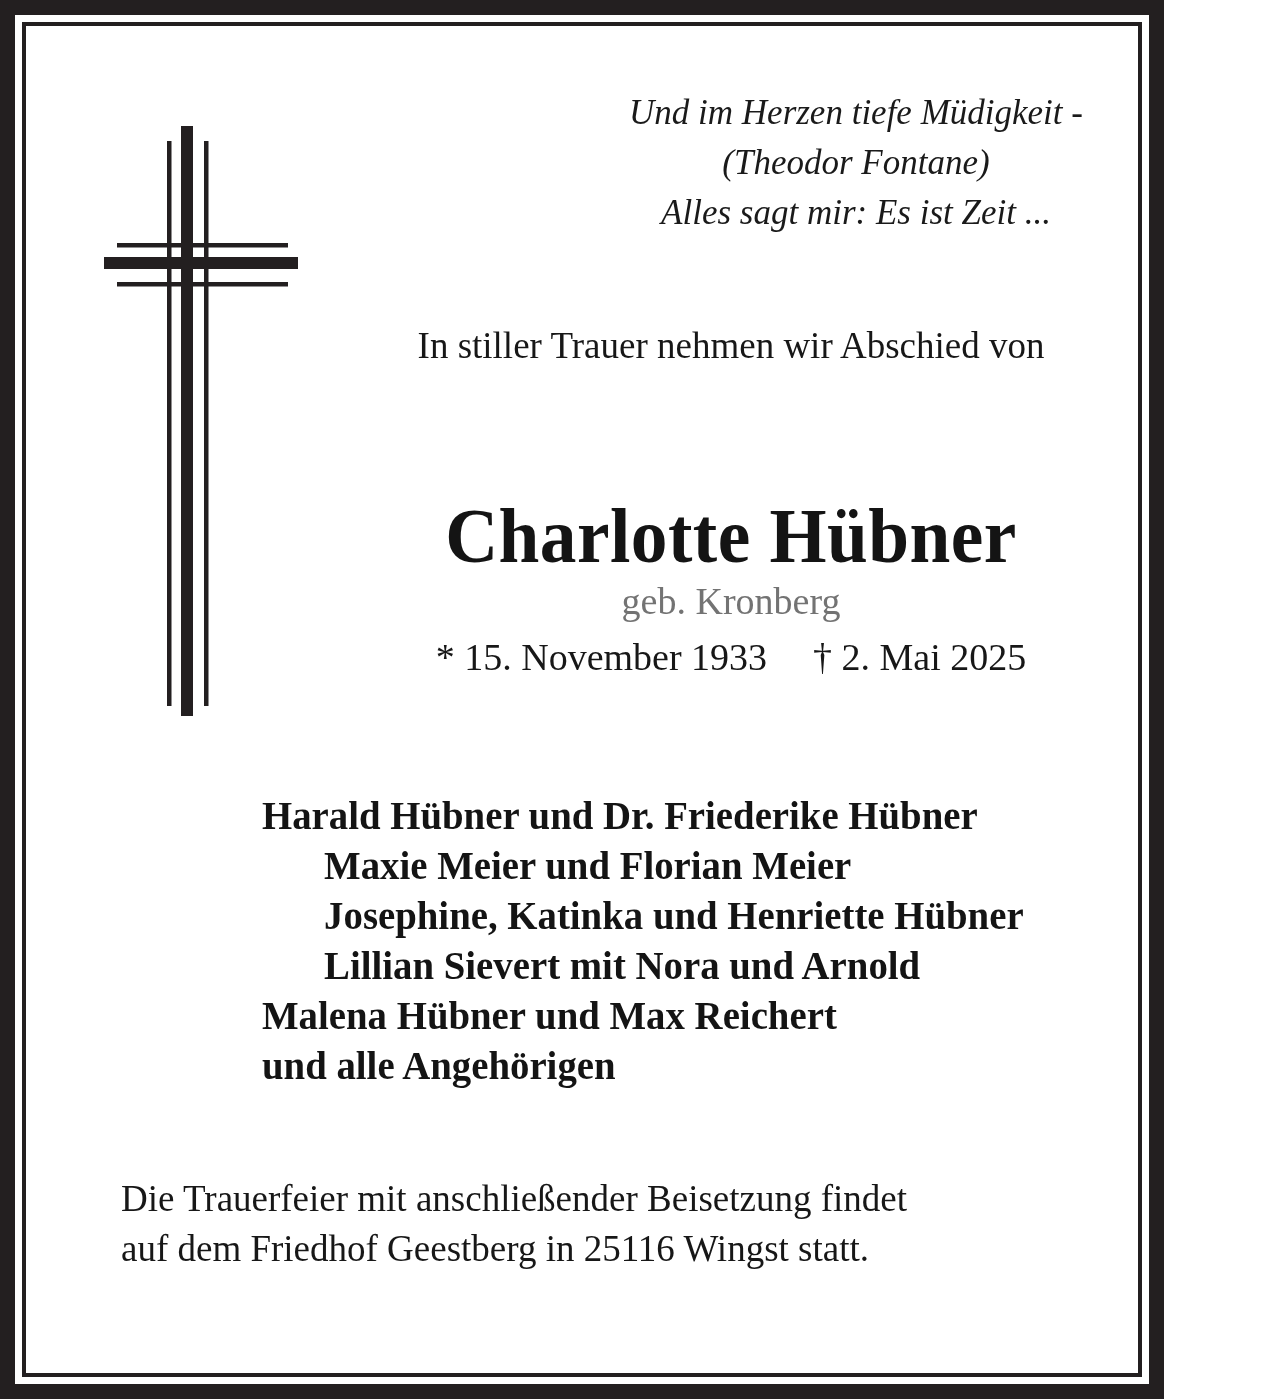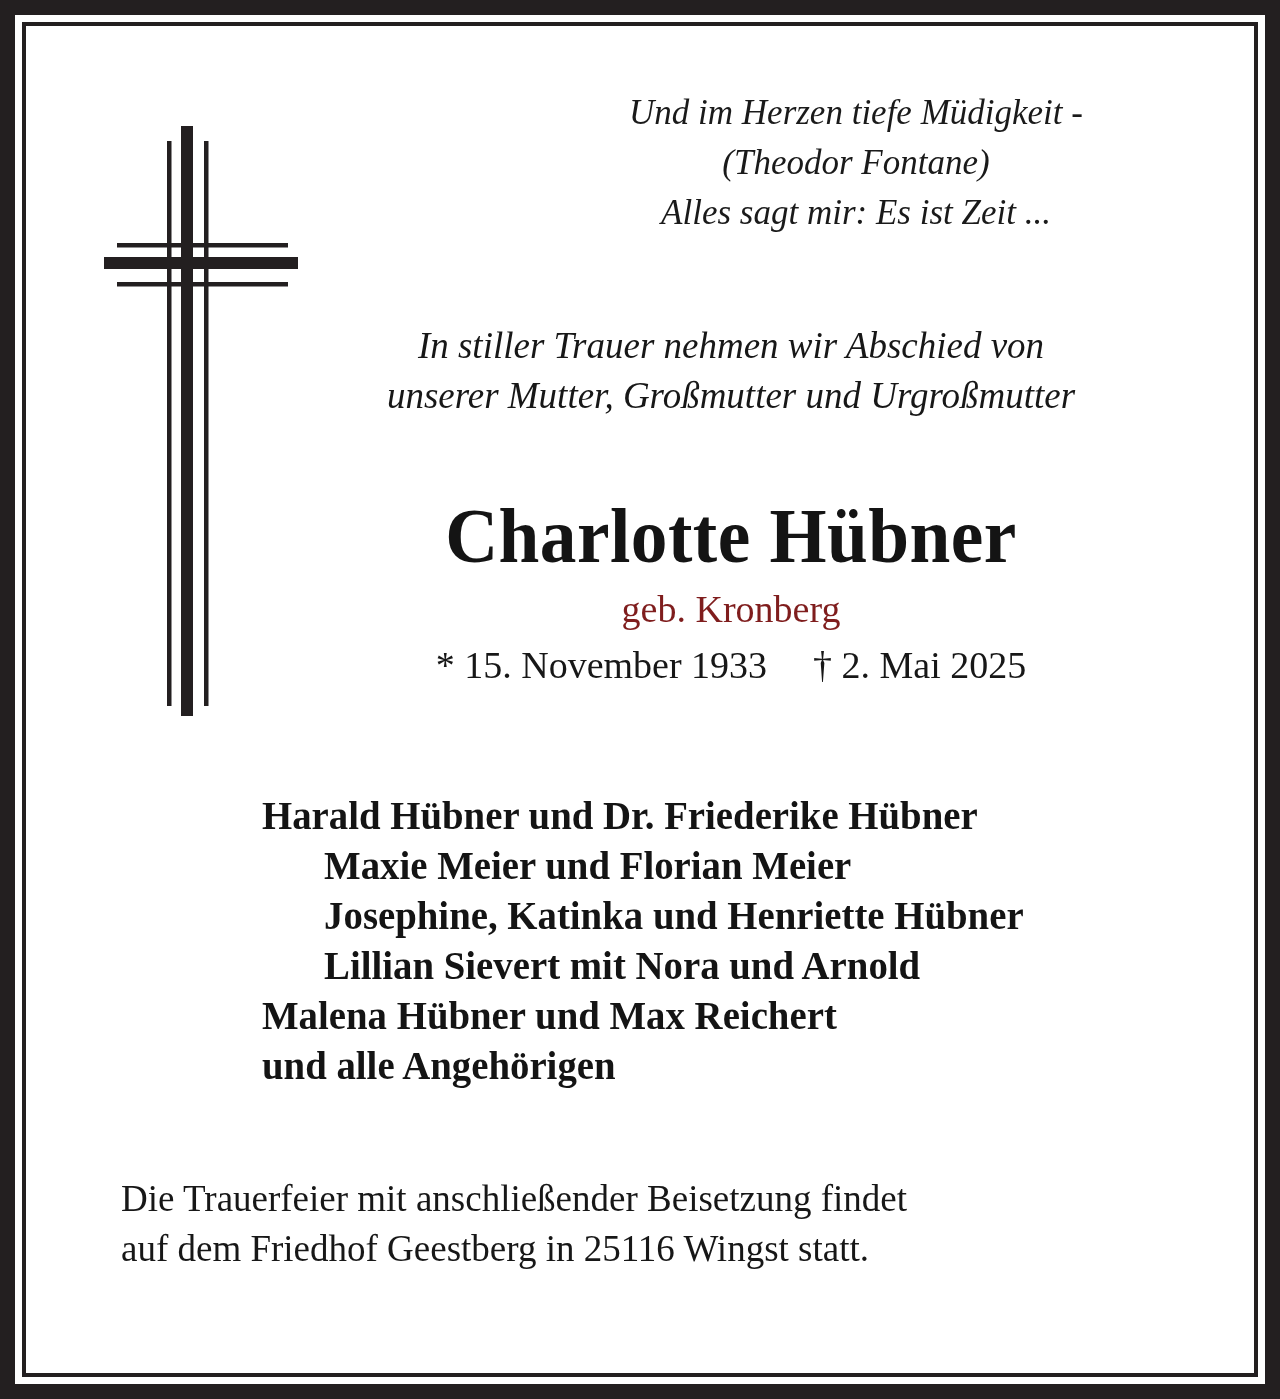--- a/index.html
+++ b/index.html
@@ -12,21 +12,21 @@
     height: 1399px;
     font-family: "Liberation Serif", "DejaVu Serif", serif;
     overflow: hidden;
   }
 
   
   .notice-frame {
     position: absolute;
     left: 0;
     top: 0;
-    width: 1280px;
+    width: 1164px;
     height: 1399px;
     background: #231f20;
     box-sizing: border-box;
   }
   .frame-gap {
     position: absolute;
     left: 15px;
     top: 15px;
     right: 15px;
     bottom: 15px;
@@ -79,21 +79,20 @@
 
   .intro-block {
     position: absolute;
     left: 210px;
     top: 295px;
     width: 990px;
     text-align: center;
     font-size: 37px;
     line-height: 50px;
     color: #171717;
-    font-style: italic;
   }
   .intro-line { display: block; }
 
   .name-block {
     position: absolute;
     left: 210px;
     top: 467px;
     width: 990px;
     text-align: center;
   }
@@ -102,24 +101,24 @@
     font-size: 78px;
     line-height: 86px;
     font-weight: bold;
     letter-spacing: 0.5px;
     color: #141414;
     transform: scaleX(0.94);
     transform-origin: center;
   }
   .maiden-name {
     display: block;
-    margin-top: 8px;
+    margin-top: 0;
     font-size: 38px;
     line-height: 44px;
-    color: #7f1d1d;
+    color: #737373;
   }
   .dates-row {
     display: block;
     margin-top: 11px;
     font-size: 38px;
     line-height: 46px;
     color: #171717;
     white-space: nowrap;
   }
   .date-birth { margin-right: 46px; text-align: right; }
@@ -179,21 +178,20 @@
         </div>
 
         <div class="quote-block">
           <span class="quote-line">Und im Herzen tiefe Müdigkeit -</span>
           <span class="quote-line">(Theodor Fontane)</span>
           <span class="quote-line">Alles sagt mir: Es ist Zeit ...</span>
         </div>
 
         <div class="intro-block">
           <span class="intro-line">In stiller Trauer nehmen wir Abschied von</span>
-          <span class="intro-line">unserer Mutter, Großmutter und Urgroßmutter</span>
         </div>
 
         <div class="name-block">
           <span class="deceased-name">Charlotte Hübner</span>
           <span class="maiden-name">geb. Kronberg</span>
           <span class="dates-row">
             <span class="date-birth">* 15. November 1933</span><span class="date-death">† 2. Mai 2025</span>
           </span>
         </div>
 

